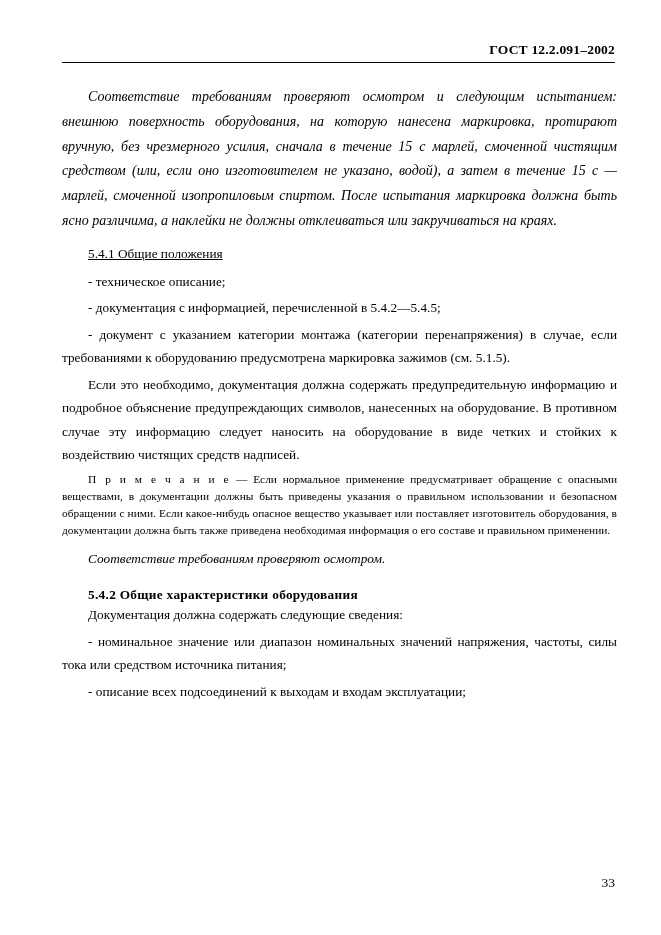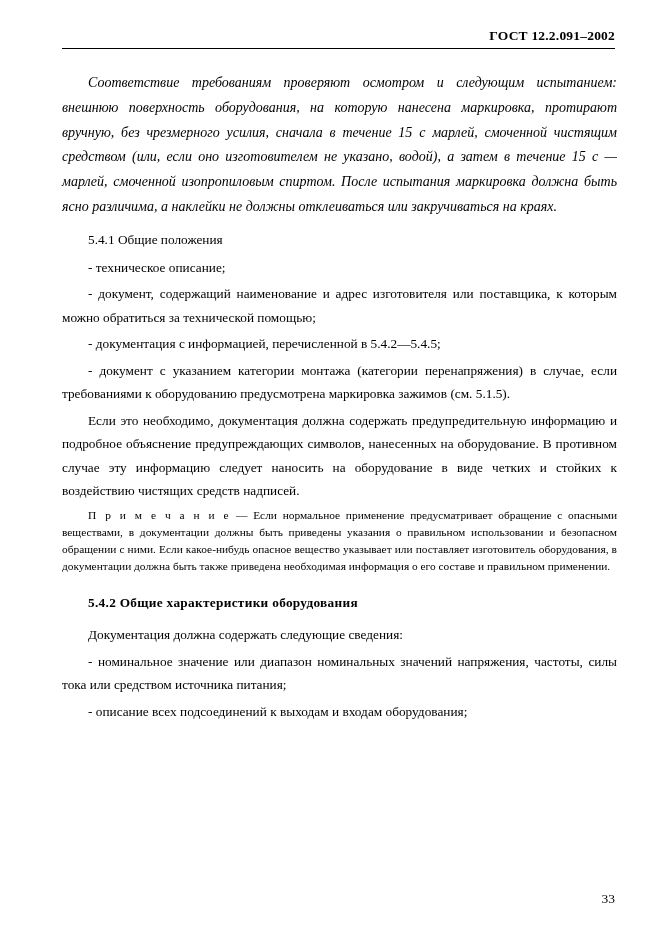--- a/index.html
+++ b/index.html
@@ -13,21 +13,21 @@
     font-family: "Liberation Serif", serif;
     color: #000000;
     position: relative;
     overflow: hidden;
   }
   .page {
     position: relative;
     width: 661px;
     height: 935px;
     box-sizing: border-box;
-    padding: 28px 44px 20px 62px;
+    padding: 42px 44px 20px 62px;
   }
   .header {
     text-align: right;
     font-family: "Liberation Serif", serif;
     font-weight: bold;
     font-size: 13.5px;
     letter-spacing: 0.2px;
     padding-bottom: 4px;
     border-bottom: 1.3px solid #000;
     margin-bottom: 22px;
@@ -56,20 +56,21 @@
     font-family: "Liberation Serif", serif;
     font-weight: bold;
     font-size: 13.3px;
     margin: 14px 0 10px 0;
     text-indent: 26px;
   }
   .subheading {
     font-size: 13.3px;
     margin: 10px 0 8px 0;
     text-indent: 26px;
+    text-decoration: underline;
   }
   .para {
     margin-bottom: 3px;
   }
   .list-item {
     text-indent: 26px;
     margin-bottom: 3px;
   }
   .note {
     font-size: 11.4px;
@@ -84,55 +85,55 @@
   .italic-line {
     font-style: italic;
     font-size: 13.3px;
     text-indent: 26px;
     margin-bottom: 18px;
   }
   .heading2 {
     font-family: "Liberation Serif", serif;
     font-weight: bold;
     font-size: 13.3px;
-    margin: 20px 0 12px 0;
+    margin: 20px 0 0 0;
     text-indent: 26px;
     letter-spacing: 0.3px;
   }
   .page-number {
     position: absolute;
     right: 46px;
-    bottom: 28px;
+    bottom: 44px;
     font-size: 13.5px;
   }
 </style>
 </head>
 <body>
 
 <div class="page">
 
   <div class="header">ГОСТ 12.2.091–2002</div>
 
   <p class="italic-block">Соответствие требованиям проверяют осмотром и следующим испытанием: внешнюю поверхность оборудования, на которую нанесена маркировка, протирают вручную, без чрезмерного усилия, сначала в течение 15 с марлей, смоченной чистящим средством (или, если оно изготовителем не указано, водой), а затем в течение 15 с — марлей, смоченной изопропиловым спиртом. После испытания маркировка должна быть ясно различима, а наклейки не должны отклеиваться или закручиваться на краях.</p>
 
 
   <p class="subheading">5.4.1 Общие положения</p>
 
 
   <p class="body-text list-item">- техническое описание;</p>
-  <p class="body-text list-item">- документ, содержащий наименование и адрес изготовителя или поставщика, к которым можно обратиться за технической помощью;</p>
   <p class="body-text list-item">- документация с информацией, перечисленной в 5.4.2—5.4.5;</p>
   <p class="body-text list-item">- документ с указанием категории монтажа (категории перенапряжения) в случае, если требованиями к оборудованию предусмотрена маркировка зажимов (см. 5.1.5).</p>
 
   <p class="body-text indent para">Если это необходимо, документация должна содержать предупредительную информацию и подробное объяснение предупреждающих символов, нанесенных на оборудование. В противном случае эту информацию следует наносить на оборудование в виде четких и стойких к воздействию чистящих средств надписей.</p>
 
   <p class="note"><span class="spaced">П р и м е ч а н и е</span> <span>— Если нормальное применение предусматривает обращение с опасными веществами, в документации должны быть приведены указания о правильном использовании и безопасном обращении с ними. Если какое-нибудь опасное вещество указывает или поставляет изготовитель оборудования, в документации должна быть также приведена необходимая информация о его составе и правильном применении.</span></p>
 
+  <p class="italic-line">Соответствие требованиям проверяют осмотром.</p>
 
   <p class="heading2">5.4.2 Общие характеристики оборудования</p>
 
   <p class="body-text indent para"> Документация должна содержать следующие сведения:</p>
 
   <p class="body-text list-item">- номинальное значение или диапазон номинальных значений напряжения, частоты, силы тока или средством источника питания;</p>
-  <p class="body-text list-item">- описание всех подсоединений к выходам и входам оборудования;</p>
+  <p class="body-text list-item">- описание всех подсоединений к выходам и входам эксплуатации;</p>
 
   <div class="page-number">33</div>
 </div>
 
 </body></html>

